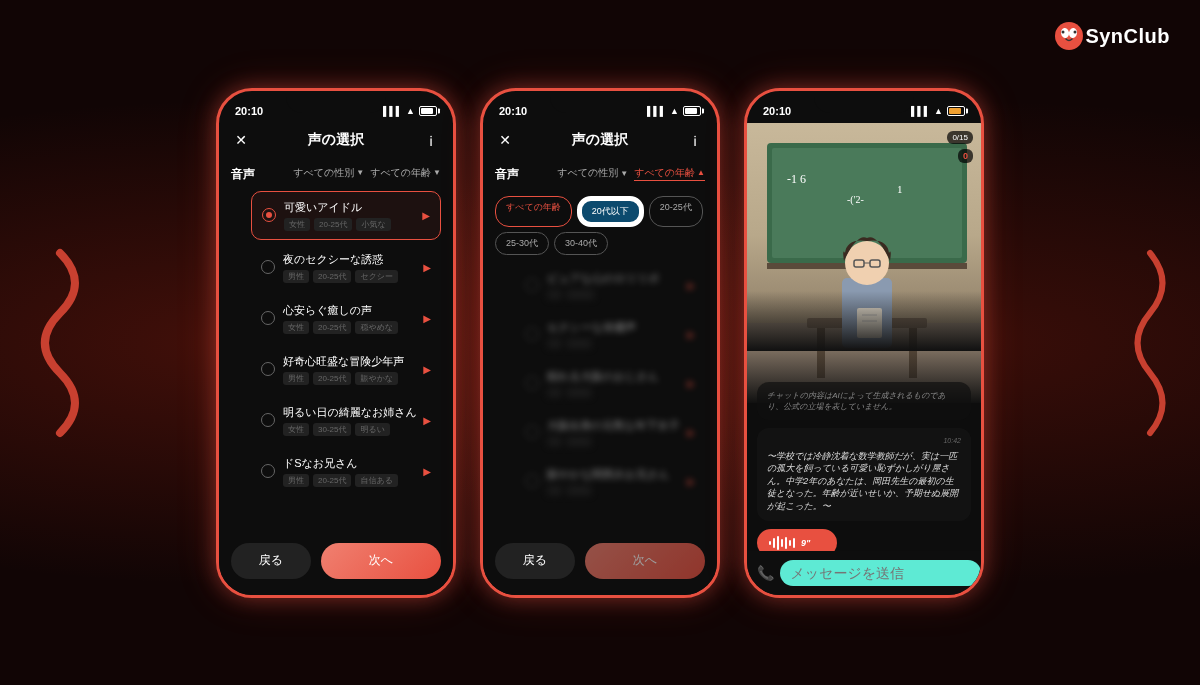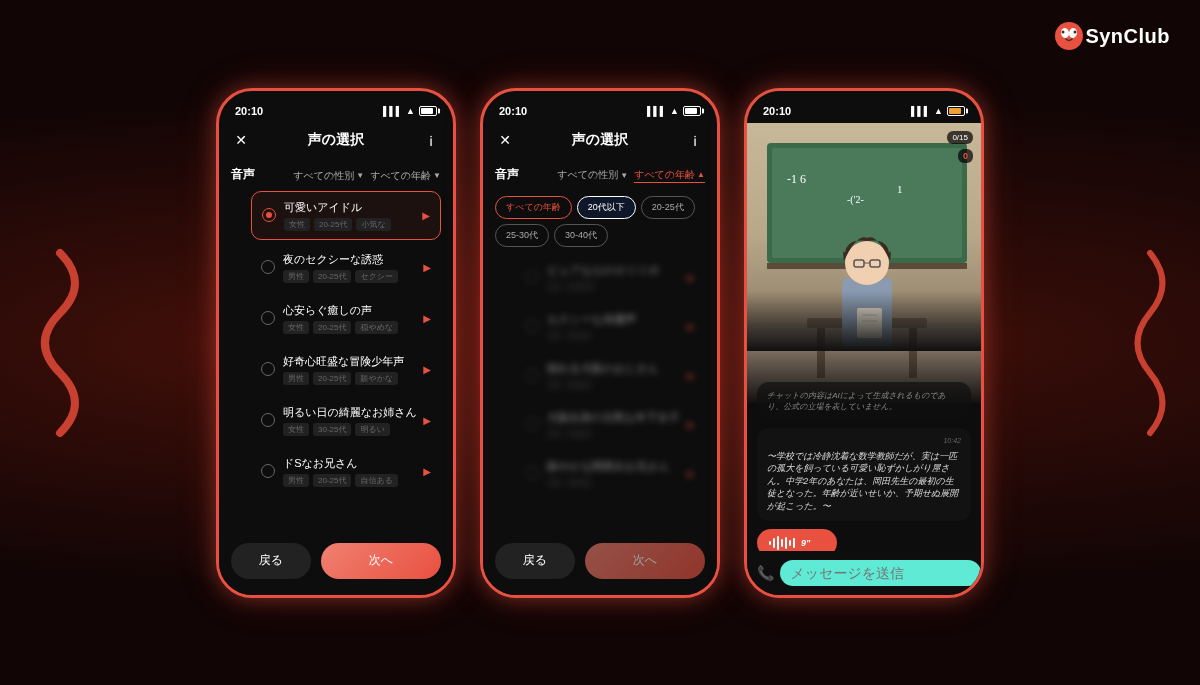--- a/index.html
+++ b/index.html
@@ -170,21 +170,21 @@
       color: white;
       font-size: 14px;
       width: 20px;
       text-align: center;
     }
 
     
     .filter-row {
       display: flex;
       justify-content: space-between;
-      align-items: flex-end;
+      align-items: flex-start;
       padding: 6px 0 8px;
     }
     .filter-label {
       color: white;
       font-size: 12px;
       font-weight: 600;
     }
     .filter-tags {
       display: flex;
       gap: 6px;
@@ -305,23 +305,23 @@
       gap: 5px;
       padding: 5px 0 8px;
     }
     .age-chip {
       padding: 4px 10px;
       border-radius: 14px;
       font-size: 9px;
       cursor: pointer;
     }
     .age-chip.selected {
-      background: #0f172a;
-      color: white;
-      border: 1px solid #ffffff;
+      background: #0c4a6e;
+      color: white;
+      border: 5px solid #ffffff;
     }
     .age-chip.outlined {
       background: transparent;
       color: #aaa;
       border: 1px solid #555;
     }
 
     
     .blurred {
       filter: blur(3px);

